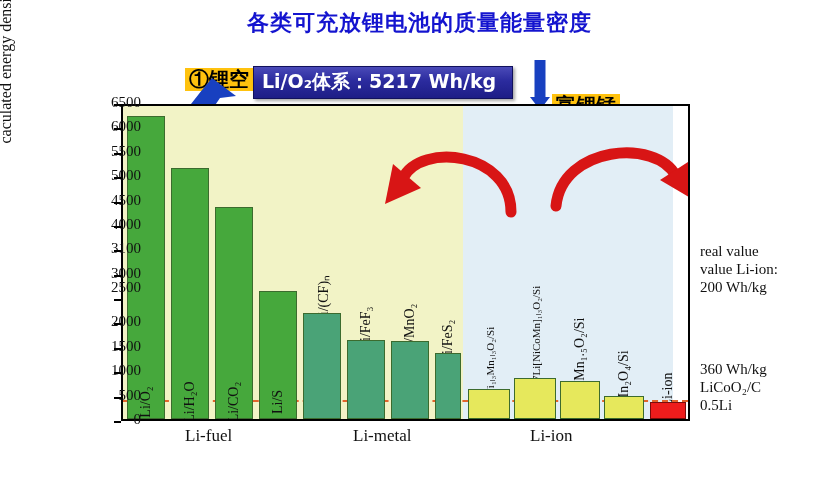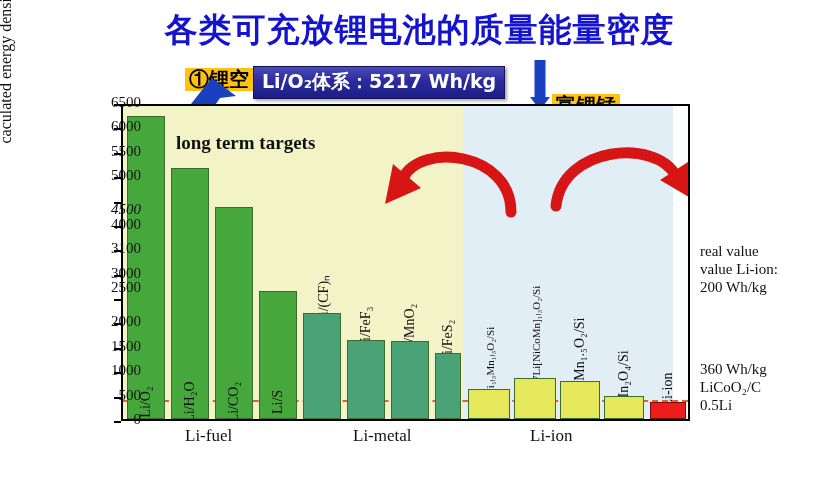--- a/index.html
+++ b/index.html
@@ -7,35 +7,35 @@
     width:839px;height:493px;background:#ffffff;
     font-family:"Liberation Serif",serif;
     overflow:hidden;position:relative;
   }
   #root{position:absolute;inset:0;}
 
   
   .title{
     position:absolute;left:0;top:8px;width:839px;text-align:center;
     font-family:Liberation Sans, sans-serif;
-    font-weight:bold;font-size:33px;color:#1414cf;letter-spacing:1px;
+    font-weight:bold;font-size:22px;color:#1414cf;letter-spacing:1px;
     white-space:nowrap;
   }
 
   
   .yellowbox{
     position:absolute;background:#FFC20E;color:#000;
     font-family:Liberation Sans, sans-serif;font-weight:bold;
     line-height:1.05;white-space:nowrap;padding:1px 4px;
   }
   .bluebox{
     position:absolute;
     background:linear-gradient(180deg,#4a4ab8 0%,#2b2b9e 45%,#1d1d86 100%);
     color:#ffffff;font-family:"DejaVu Sans",sans-serif;font-weight:bold;
-    white-space:nowrap;padding:2px 8px 3px 8px;
+    white-space:nowrap;padding:2px 16px 3px 8px;
     border:1px solid #11115c;
     box-shadow:2px 2px 3px rgba(0,0,0,.35);
   }
   .arrow-down{position:absolute;}
   .arrow-down .shaft{position:absolute;background:#1840c0;left:50%;transform:translateX(-50%);}
   .arrow-down .head{
     position:absolute;left:50%;transform:translateX(-50%);bottom:0;
     width:0;height:0;border-left:10px solid transparent;border-right:10px solid transparent;
     border-top:13px solid #1840c0;
   }
@@ -145,21 +145,20 @@
     <div class="head"></div>
   </div>
 
   <div class="plot">
 
     <div class="plot-bg-right" style="left:340px;width:210px;"></div>
     <div class="plot-bg-white" style="left:550px;right:0;"></div>
 
     <div class="dashline" style="bottom:17px;"></div>
 
-    <div class="longterm" style="left:53px;top:26px;">long term targets</div>
 
     <svg style="position:absolute;left:258px;top:28px;width:140px;height:84px;" viewBox="0 0 140 84">
       <path d="M130,78 C130,18 40,8 22,44" stroke="#d81515" stroke-width="11" fill="none" stroke-linecap="round"></path>
       <polygon points="4,70 12,30 40,54" fill="#d81515"></polygon>
     </svg>
 
     <svg style="position:absolute;left:425px;top:26px;width:150px;height:80px;" viewBox="0 0 150 80">
       <path d="M8,74 C14,14 108,6 128,44" stroke="#d81515" stroke-width="11" fill="none" stroke-linecap="round"></path>
       <polygon points="146,68 112,48 140,30" fill="#d81515"></polygon>
     </svg>
@@ -200,21 +199,21 @@
 
   <div id="yticks">
       <div class="ytick" style="top: 94px;">6500</div>
       <div class="ytickmark" style="top: 104px;"></div>
       <div class="ytick" style="top: 118.385px;">6000</div>
       <div class="ytickmark" style="top: 128.385px;"></div>
       <div class="ytick" style="top: 142.769px;">5500</div>
       <div class="ytickmark" style="top: 152.769px;"></div>
       <div class="ytick" style="top: 167.154px;">5000</div>
       <div class="ytickmark" style="top: 177.154px;"></div>
-      <div class="ytick" style="top: 201px; font-style: italic;">4500</div>
+      <div class="ytick" style="top: 192px;">4500</div>
       <div class="ytickmark" style="top: 201.538px;"></div>
       <div class="ytick" style="top: 215.923px;">4000</div>
       <div class="ytickmark" style="top: 225.923px;"></div>
       <div class="ytick" style="top: 240.308px;">3100</div>
       <div class="ytickmark" style="top: 250.308px;"></div>
       <div class="ytick" style="top: 264.692px;">3000</div>
       <div class="ytickmark" style="top: 274.692px;"></div>
       <div class="ytick" style="top: 279px;">2500</div>
       <div class="ytickmark" style="top: 299.077px;"></div>
       <div class="ytick" style="top: 313.462px;">2000</div>

